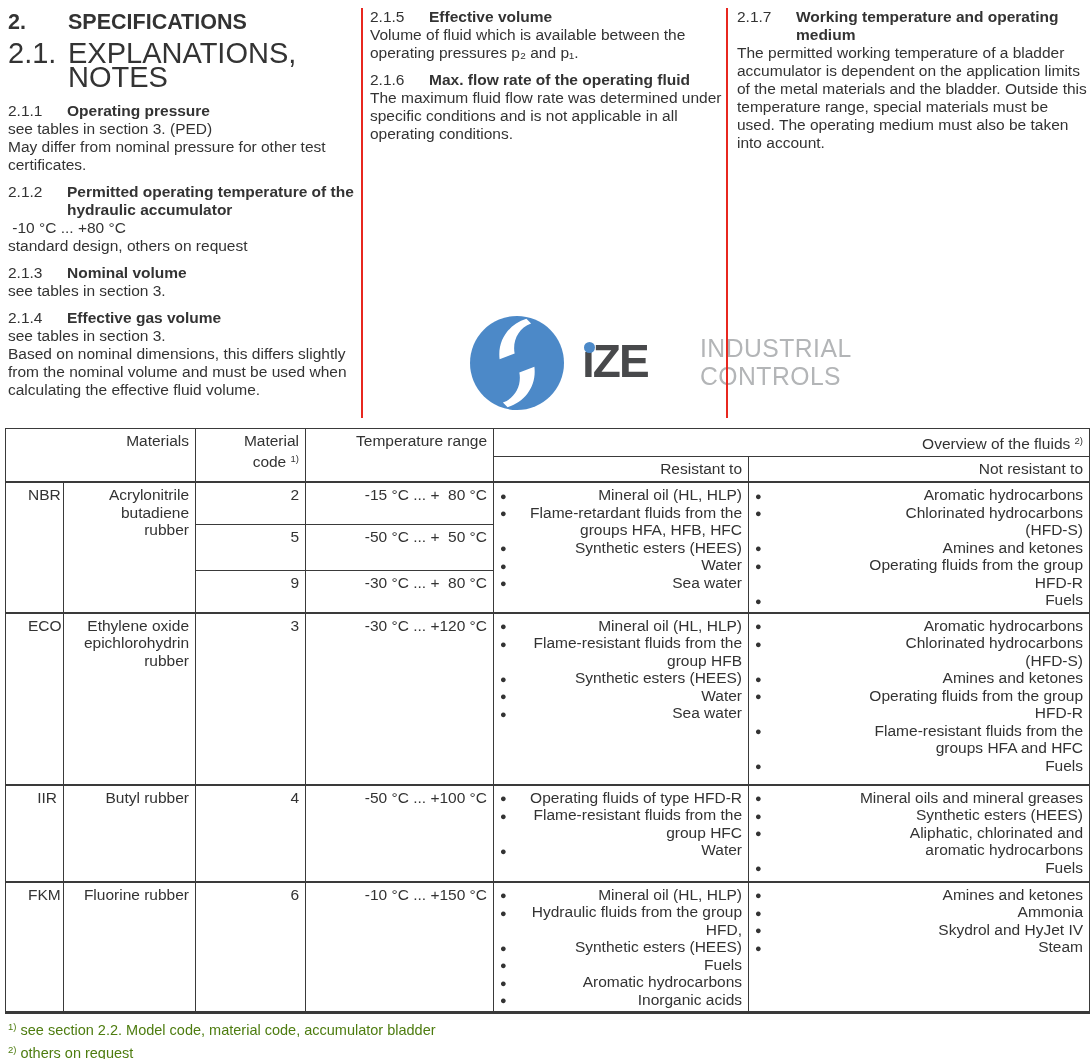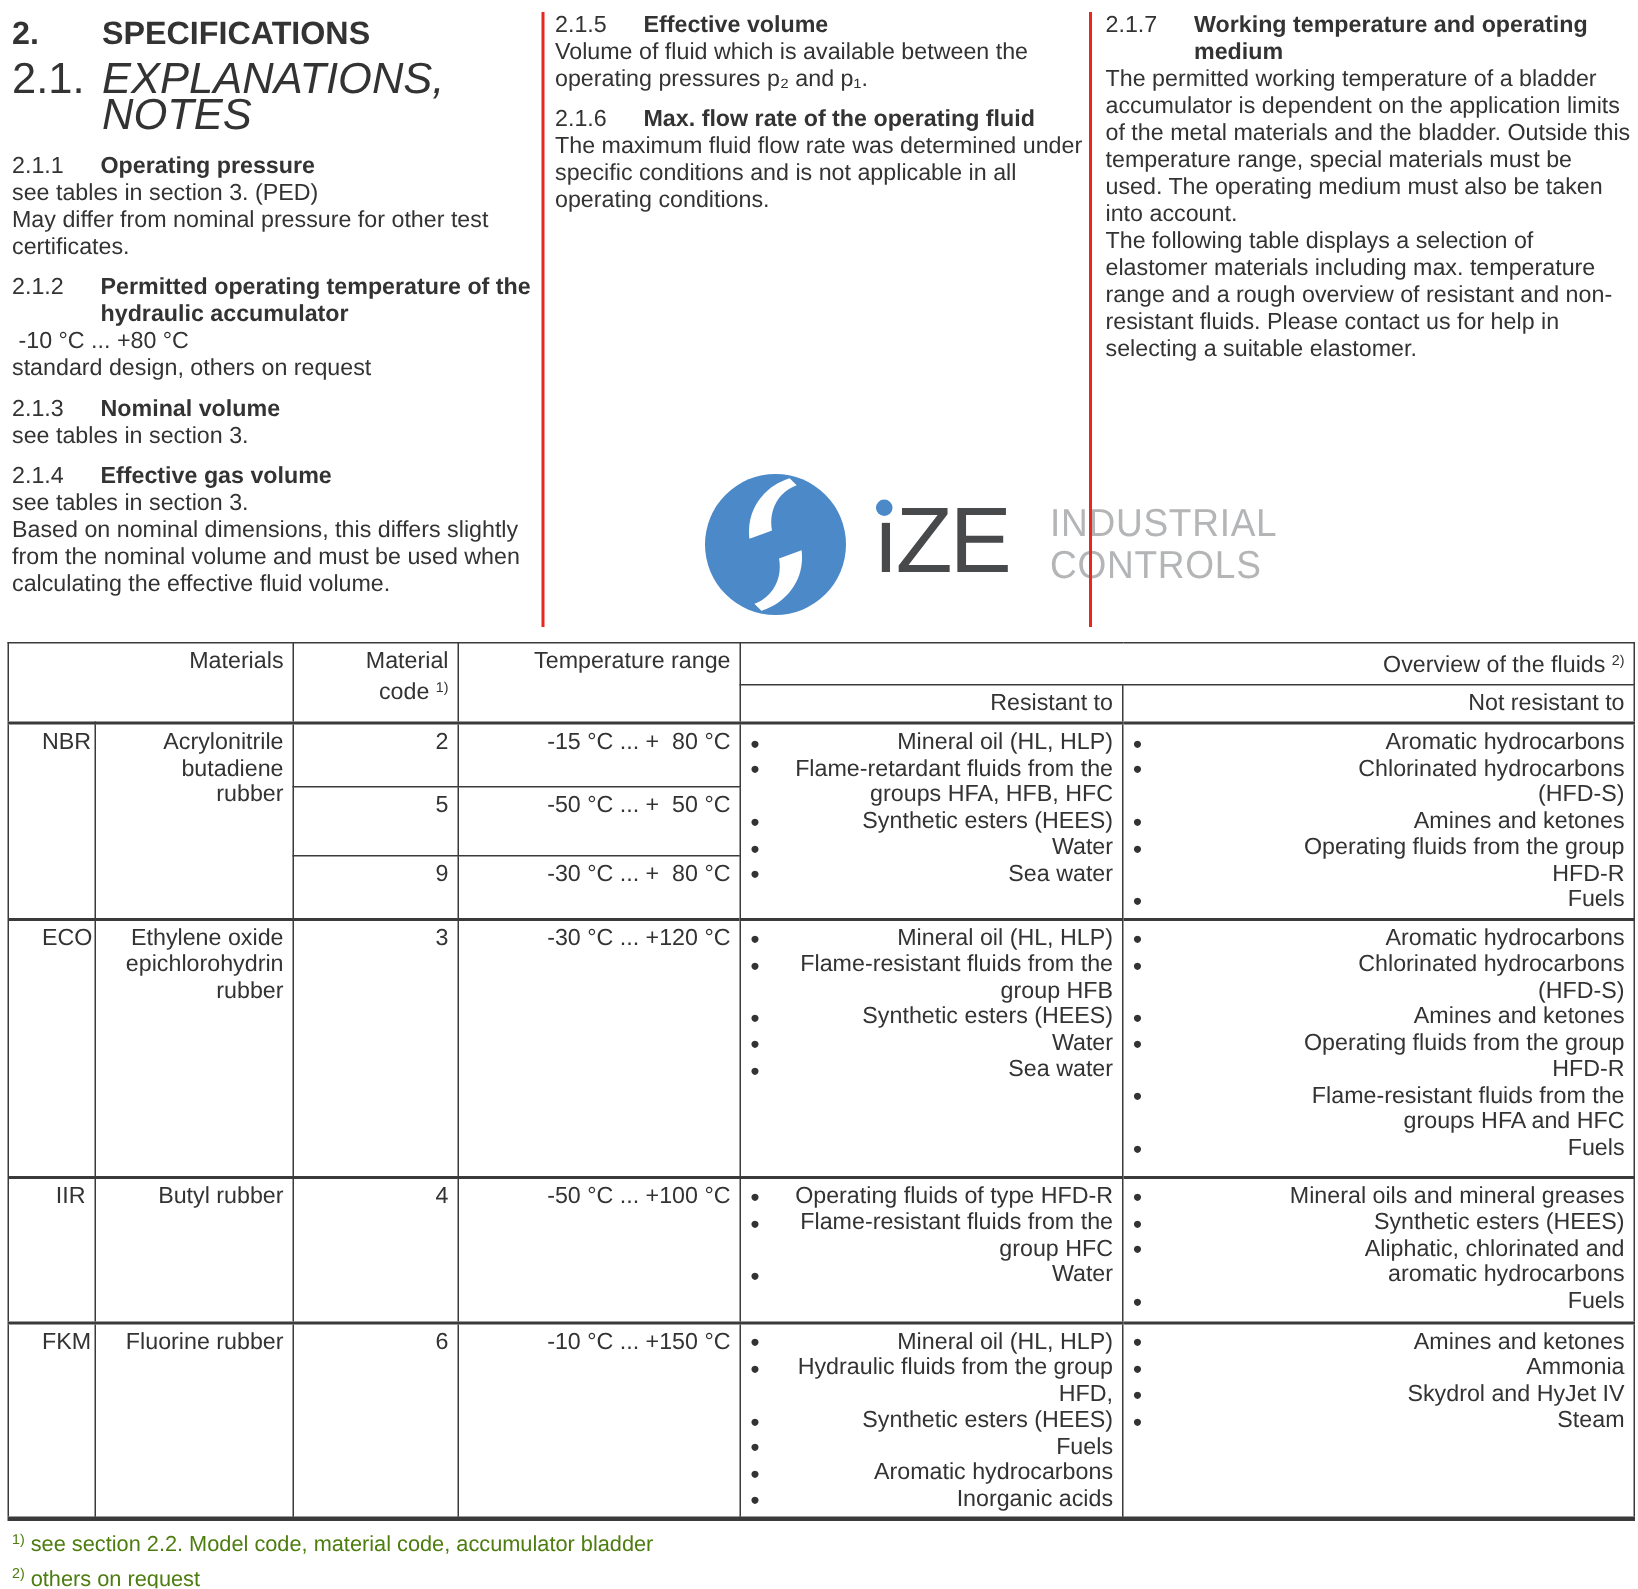--- a/index.html
+++ b/index.html
@@ -16,27 +16,27 @@
   #redline-2{left:726px;}
 
   .sec{margin-bottom:9px;}
   .sec-head{display:grid;grid-template-columns:59px 1fr;}
   .sec-title{font-weight:bold;}
   .sec.h1{margin-bottom:7px;}
   .sec.h1 .sec-head{font-size:21.5px;line-height:24px;grid-template-columns:60px 1fr;}
   .sec.h1 .sec-num,.sec.h1 .sec-title{font-weight:bold;}
   .sec.h2{margin-bottom:13px;}
   .sec.h2 .sec-head{font-size:29px;line-height:24px;grid-template-columns:60px 1fr;}
-  .sec.h2 .sec-title{font-weight:normal;font-style:italic;}
+  .sec.h2 .sec-title{font-weight:normal;}
   .sec-body p{margin:0;white-space:pre-wrap;}
 
   
   .logo{position:absolute;left:470px;top:314px;width:400px;height:102px;z-index:1;}
   .logo-mark{position:absolute;left:0;top:2px;}
-  .ize{position:absolute;left:112px;top:16px;font-size:62px;line-height:62px;font-weight:normal;
+  .ize{position:absolute;left:112px;top:16px;font-size:46px;line-height:62px;font-weight:bold;
        color:#48494b;letter-spacing:-2px;}
   .ize .i{position:relative;}
   .ize .i::after{content:"";position:absolute;left:2px;top:7px;width:11px;height:11px;border-radius:50%;background:#4c89c8;}
   .lsub{position:absolute;left:230px;top:20px;font-size:26px;line-height:28px;color:#b3b5b7;
         letter-spacing:0.5px;transform:scaleX(.95);transform-origin:left top;}
 
   
   #spec-table{position:absolute;left:5px;top:428px;width:1084px;border-collapse:collapse;table-layout:fixed;
               font-size:15.5px;line-height:17.5px;border:1px solid #3a3a3a;border-bottom:3px solid #3a3a3a;}
   #spec-table th,#spec-table td{border:1px solid #3a3a3a;padding:3px 6px;vertical-align:top;text-align:right;
@@ -134,21 +134,20 @@
       </div>
     </div>
   <div class="col" id="col-right">
       <div class="sec">
         <div class="sec-head">
           <span class="sec-num">2.1.7</span>
           <span class="sec-title">Working temperature and operating medium</span>
         </div>
         <div class="sec-body">
           <p>The permitted working temperature of a bladder accumulator is dependent on the application limits of the metal materials and the bladder. Outside this temperature range, special materials must be used. The operating medium must also be taken into account.</p>
-          <p>The following table displays a selection of elastomer materials including max. temperature range and a rough overview of resistant and non-resistant fluids. Please contact us for help in selecting a suitable elastomer.</p>
         </div>
       </div>
     </div>
 
   <div class="redline" id="redline-1" style="background: rgb(232, 39, 31);"></div>
   <div class="redline" id="redline-2" style="background: rgb(232, 39, 31);"></div>
 
   <div class="logo">
     <svg class="logo-mark" width="94" height="94" viewBox="0 0 100 100">
       <circle id="logo-circle" cx="50" cy="50" r="50" fill="#4c89c8"></circle>

